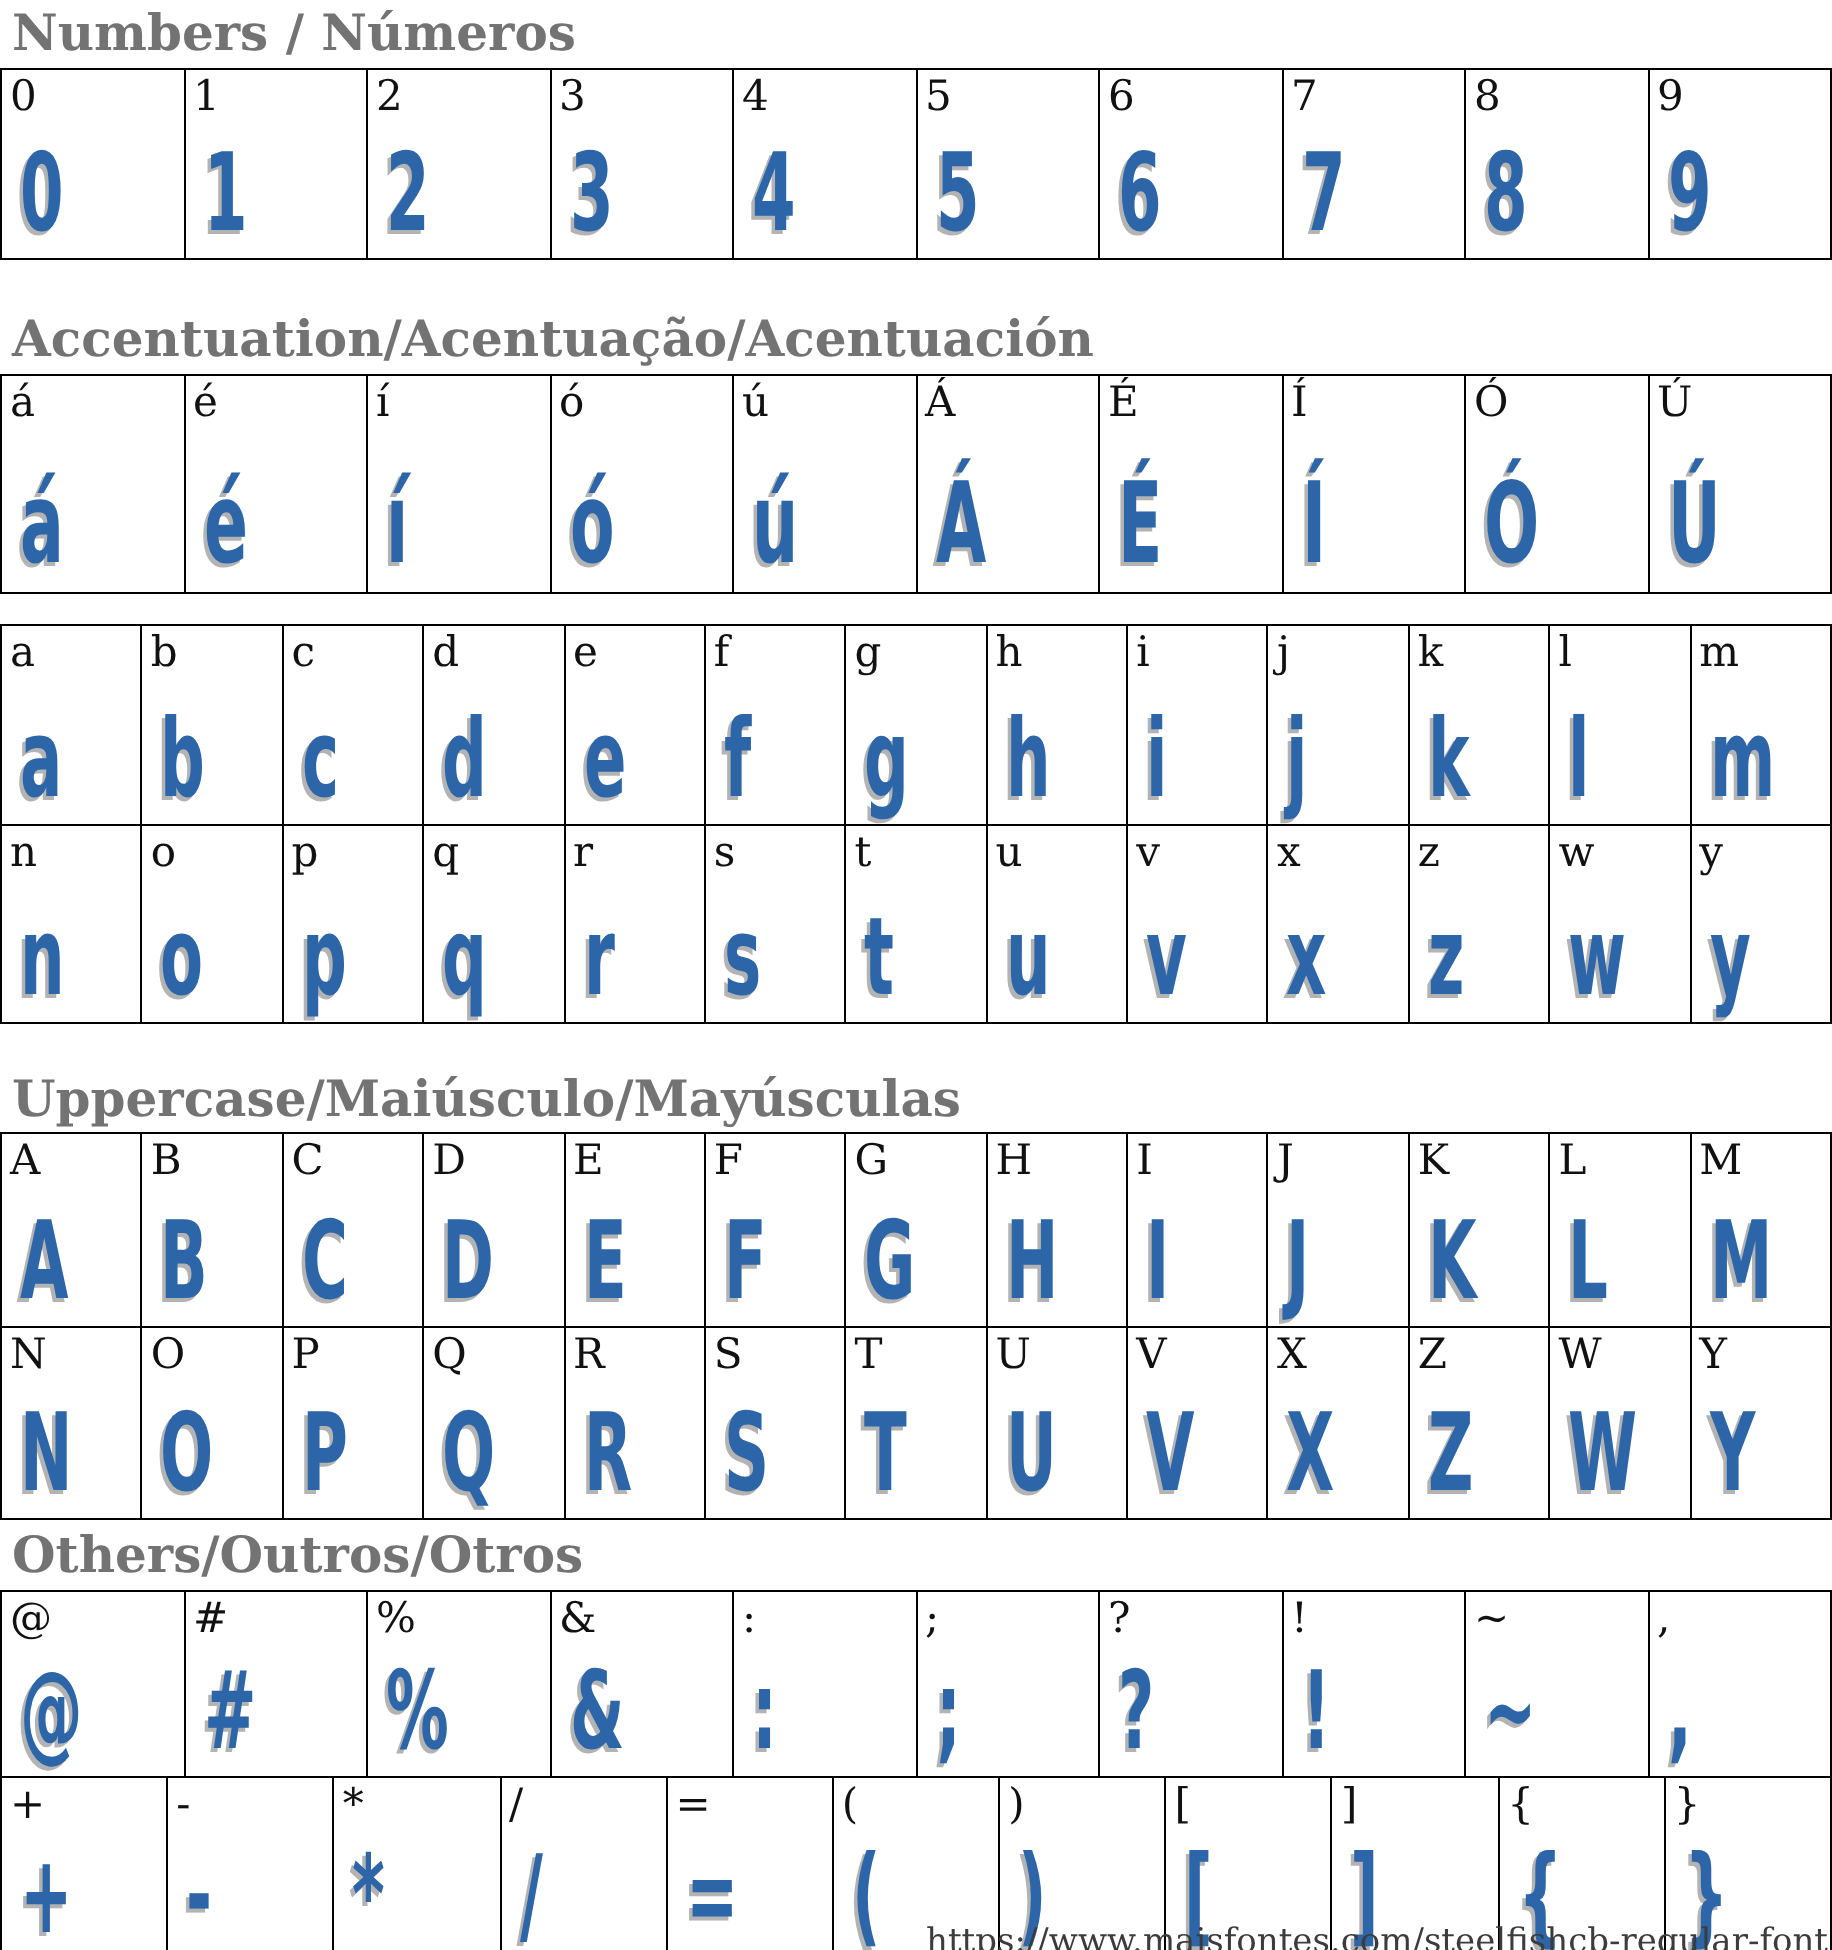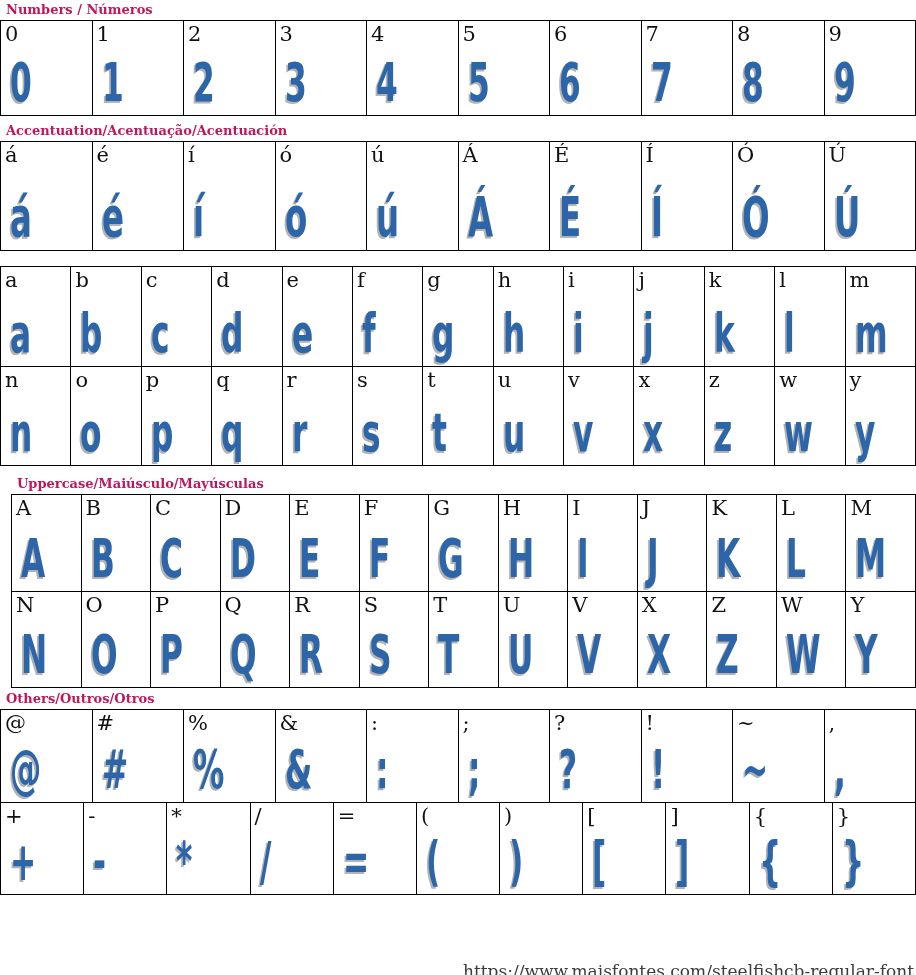--- a/index.html
+++ b/index.html
@@ -5,23 +5,23 @@
   html,body{margin:0;padding:0;}
   body{
     width:916px;height:975px;overflow:hidden;position:relative;
     background:#ffffff;
     font-family:"DejaVu Serif", serif;
   }
   .section{margin:0;}
   .section-title{
     font-family:"DejaVu Serif", serif;
     font-weight:bold;
-    font-size:13px;
+    font-size:25px;
     line-height:1.15;
-    color:#be185d;
+    color:#737373;
     padding:3px 0 2px 6px;
   }
   .grid-row{
     display:grid;
     border-right:1px solid #000;
     box-sizing:border-box;
   }
   .grid-row:last-child{border-bottom:1px solid #000;}
   .cell{
     position:relative;
@@ -48,26 +48,26 @@
     font-size:54px;
     line-height:1;
     color:var(--glyph-blue,#2d65a9);
     text-shadow:-3px 2px 0 var(--glyph-shadow,#b3b3b3);
     transform:scaleX(0.58);
     transform-origin:left bottom;
     white-space:pre;
   }
   
   .sec-numbers .grid-row{height:96px;}
-  .sec-accentuation{margin-top:5px;}
+  .sec-accentuation{margin-top:23px;}
   .sec-accentuation .grid-row{height:110px;}
   .sec-accentuation .big{font-size:56px;}
   .sec-lowercase{margin-top:15px;}
   .sec-lowercase .grid-row{height:100px;}
-  .sec-uppercase{margin-top:8px;padding-left:11px;}
+  .sec-uppercase{margin-top:21px;}
   .sec-uppercase .grid-row{height:97px;}
   .sec-others{margin-top:1px;}
   .sec-others .grid-row{height:93px;}
   .footer-url{
     position:absolute;
     top:961px;
     right:2px;
     font-family:"DejaVu Serif", serif;
     font-size:17px;
     color:#3c3c3c;

